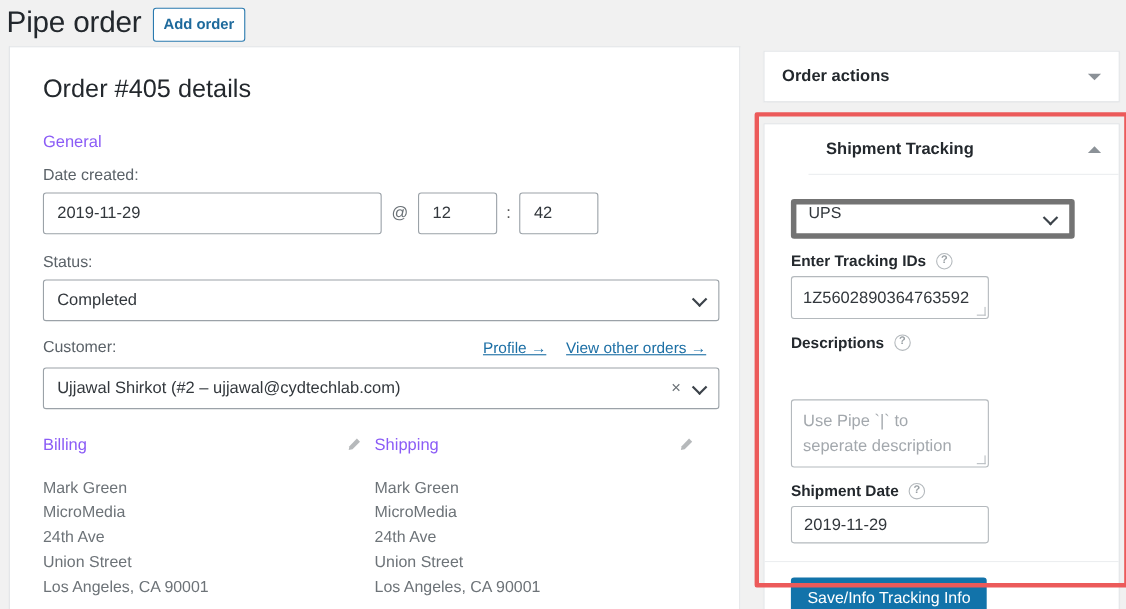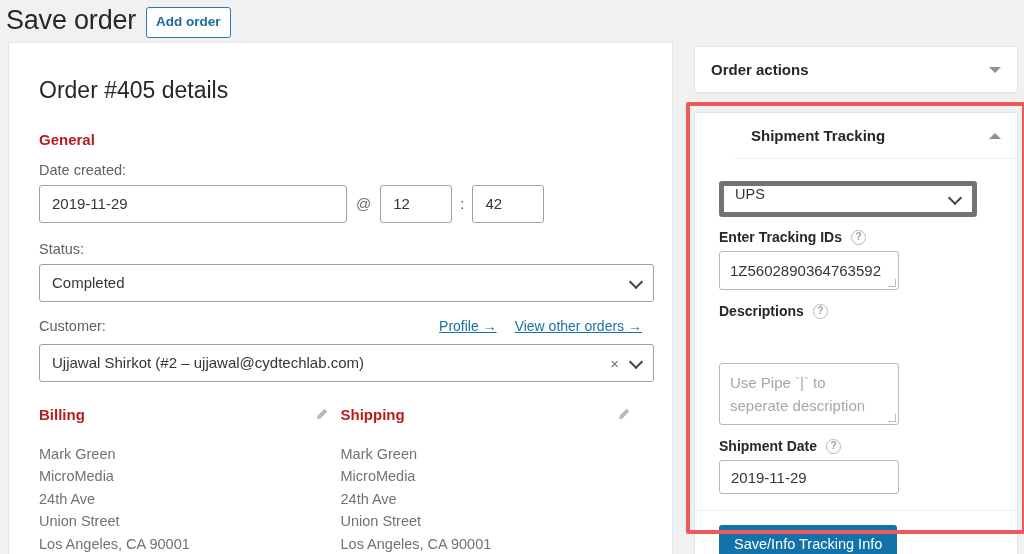--- a/index.html
+++ b/index.html
@@ -38,28 +38,28 @@
   
   .left-card {
     position: absolute;
     left: 8px; top: 42px;
     width: 665px; height: 512px;
     background: #fff;
     border: 1px solid #e2e4e7;
     border-bottom: none;
     box-shadow: 0 1px 1px rgba(0,0,0,.04);
   }
-  .left-inner { padding: 34px 30px 0 30px; }
+  .left-inner { padding: 24px 30px 0 30px; }
 
   .order-title {
     font-size: 23px; font-weight: 400; color: #23282d;
     margin: 0 0 26px 0; line-height: 1.2;
   }
   .section-h {
-    font-size: 15px; font-weight: 700; color: #b91c1c;
+    font-size: 15px; font-weight: 400; color: #8b5cf6;
     margin: 0 0 14px 0;
   }
   .field-label {
     font-size: 14.5px; color: #5b6268; margin: 0 0 7px 0; display: block;
   }
   .txt {
     height: 38px;
     border: 1px solid #9ba2a8;
     border-radius: 3px;
     background: #fff;
@@ -203,21 +203,21 @@
     cursor: pointer;
     font-family: "Liberation Sans", sans-serif;
   }
 </style>
 </head>
 <body>
 
 <div class="page">
 
   <div class="pageheader">
-    <div class="page-title">Save order</div>
+    <div class="page-title">Pipe order</div>
     <div class="add-order-btn">Add order</div>
   </div>
 
   <div class="left-card">
     <div class="left-inner">
       <div class="order-title">Order #405 details</div>
 
       <div class="section-h">General</div>
 
       <label class="field-label">Date created:</label>

